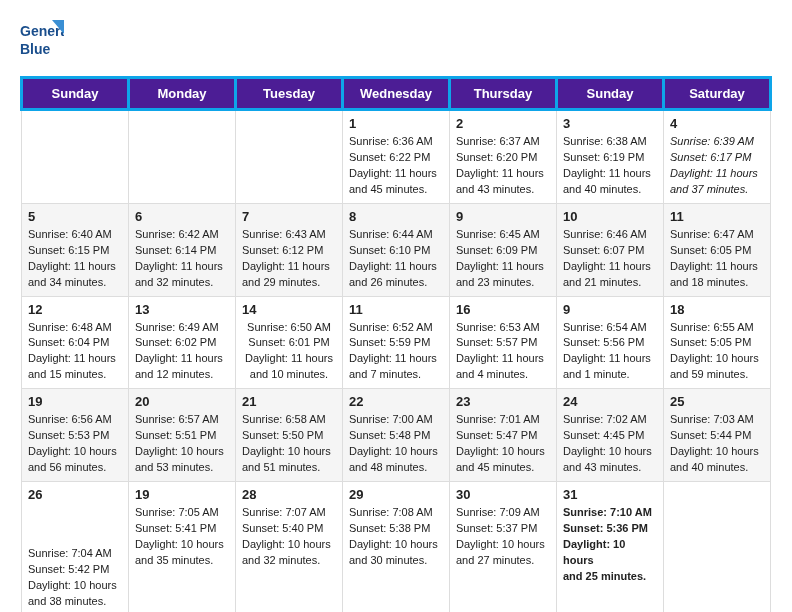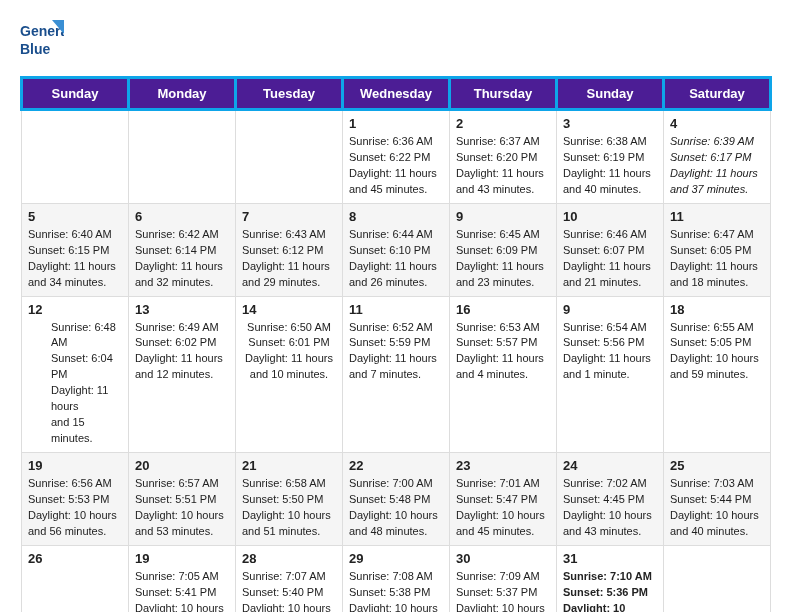--- a/index.html
+++ b/index.html
@@ -195,21 +195,21 @@
           <span class="day-num">11</span>
           <div class="day-info" style="white-space: pre-line;">Sunrise: 6:47 AM
 Sunset: 6:05 PM
 Daylight: 11 hours
 and 18 minutes.</div>
         </td>
       </tr>
       <tr>
         <td>
           <span class="day-num">12</span>
-          <div class="day-info" style="white-space: pre-line; margin-left: 23px;">Sunrise: 6:48 AM
+          <div class="day-info" style="white-space: pre-line;">Sunrise: 6:48 AM
 Sunset: 6:04 PM
 Daylight: 11 hours
 and 15 minutes.</div>
         </td>
         <td>
           <span class="day-num">13</span>
           <div class="day-info" style="white-space: pre-line;">Sunrise: 6:49 AM
 Sunset: 6:02 PM
 Daylight: 11 hours
 and 12 minutes.</div>

